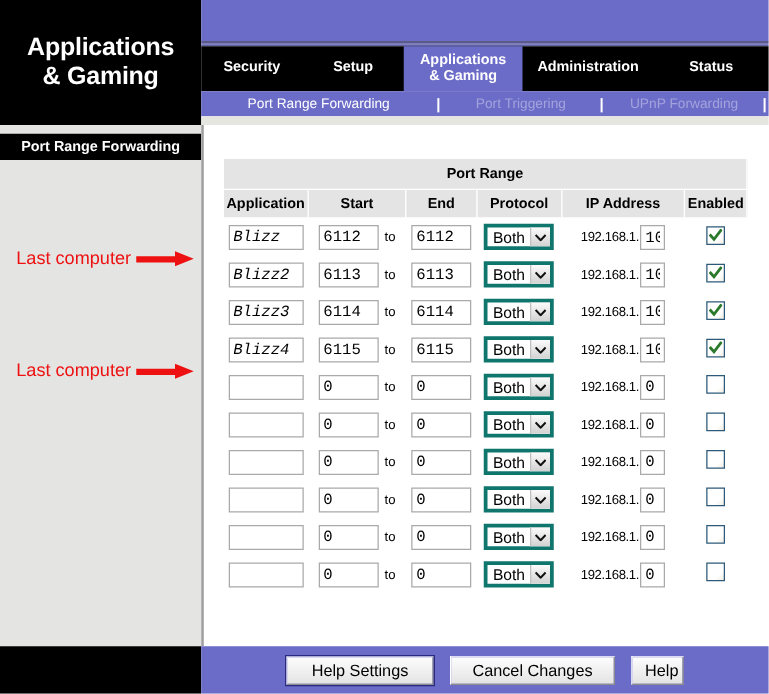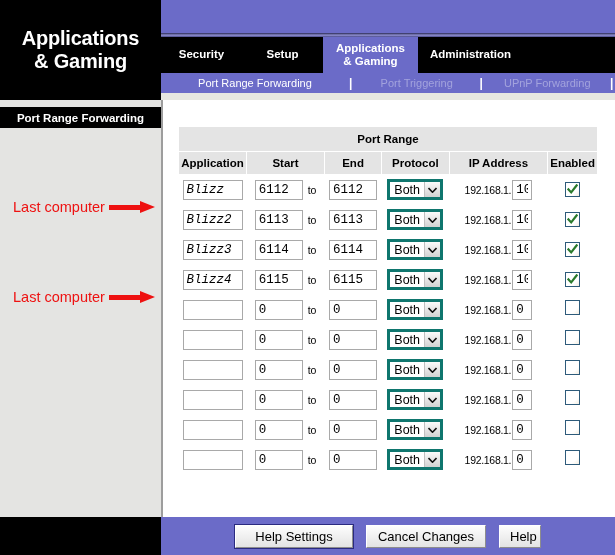--- a/index.html
+++ b/index.html
@@ -293,40 +293,41 @@
     background: linear-gradient(#fdfdfd, #e3e3e3);
     border: 1px solid #8d8d8d;
     border-top-color: #ffffff;
     border-left-color: #ffffff;
     padding: 3px 10px;
     cursor: pointer;
     white-space: nowrap;
   }
   .btn.primary { outline: 1px solid #2a2a80; }
   #btn-save   { width: 118px; }
-  #btn-cancel { width: 120px; }
+  #btn-cancel { width: 132px; }
   #btn-help   { width: 42px; }
 </style>
 </head>
 <body>
 
 <div id="brand-block">
   <div id="brand-title">Applications
 &amp; Gaming</div>
 </div>
 
 <div id="top-band"></div>
 <div id="top-band-line"></div>
 
 <div id="nav-tabs">
   <div class="nav-tab tab-security">Security</div>
   <div class="nav-tab tab-setup">Setup</div>
   <div class="nav-tab tab-apps">Applications
 &amp; Gaming</div>
   <div class="nav-tab tab-admin">Administration</div>
+  <div class="nav-tab tab-status">Status</div>
 </div>
 
 <div id="sub-nav">
   <div class="sub-nav-item active">Port Range Forwarding</div>
   <div class="sub-sep">|</div>
   <div class="sub-nav-item inactive sn-trig">Port Triggering</div>
   <div class="sub-sep">|</div>
   <div class="sub-nav-item inactive sn-upnp">UPnP Forwarding</div>
   <div class="sub-sep">|</div>
 </div>

